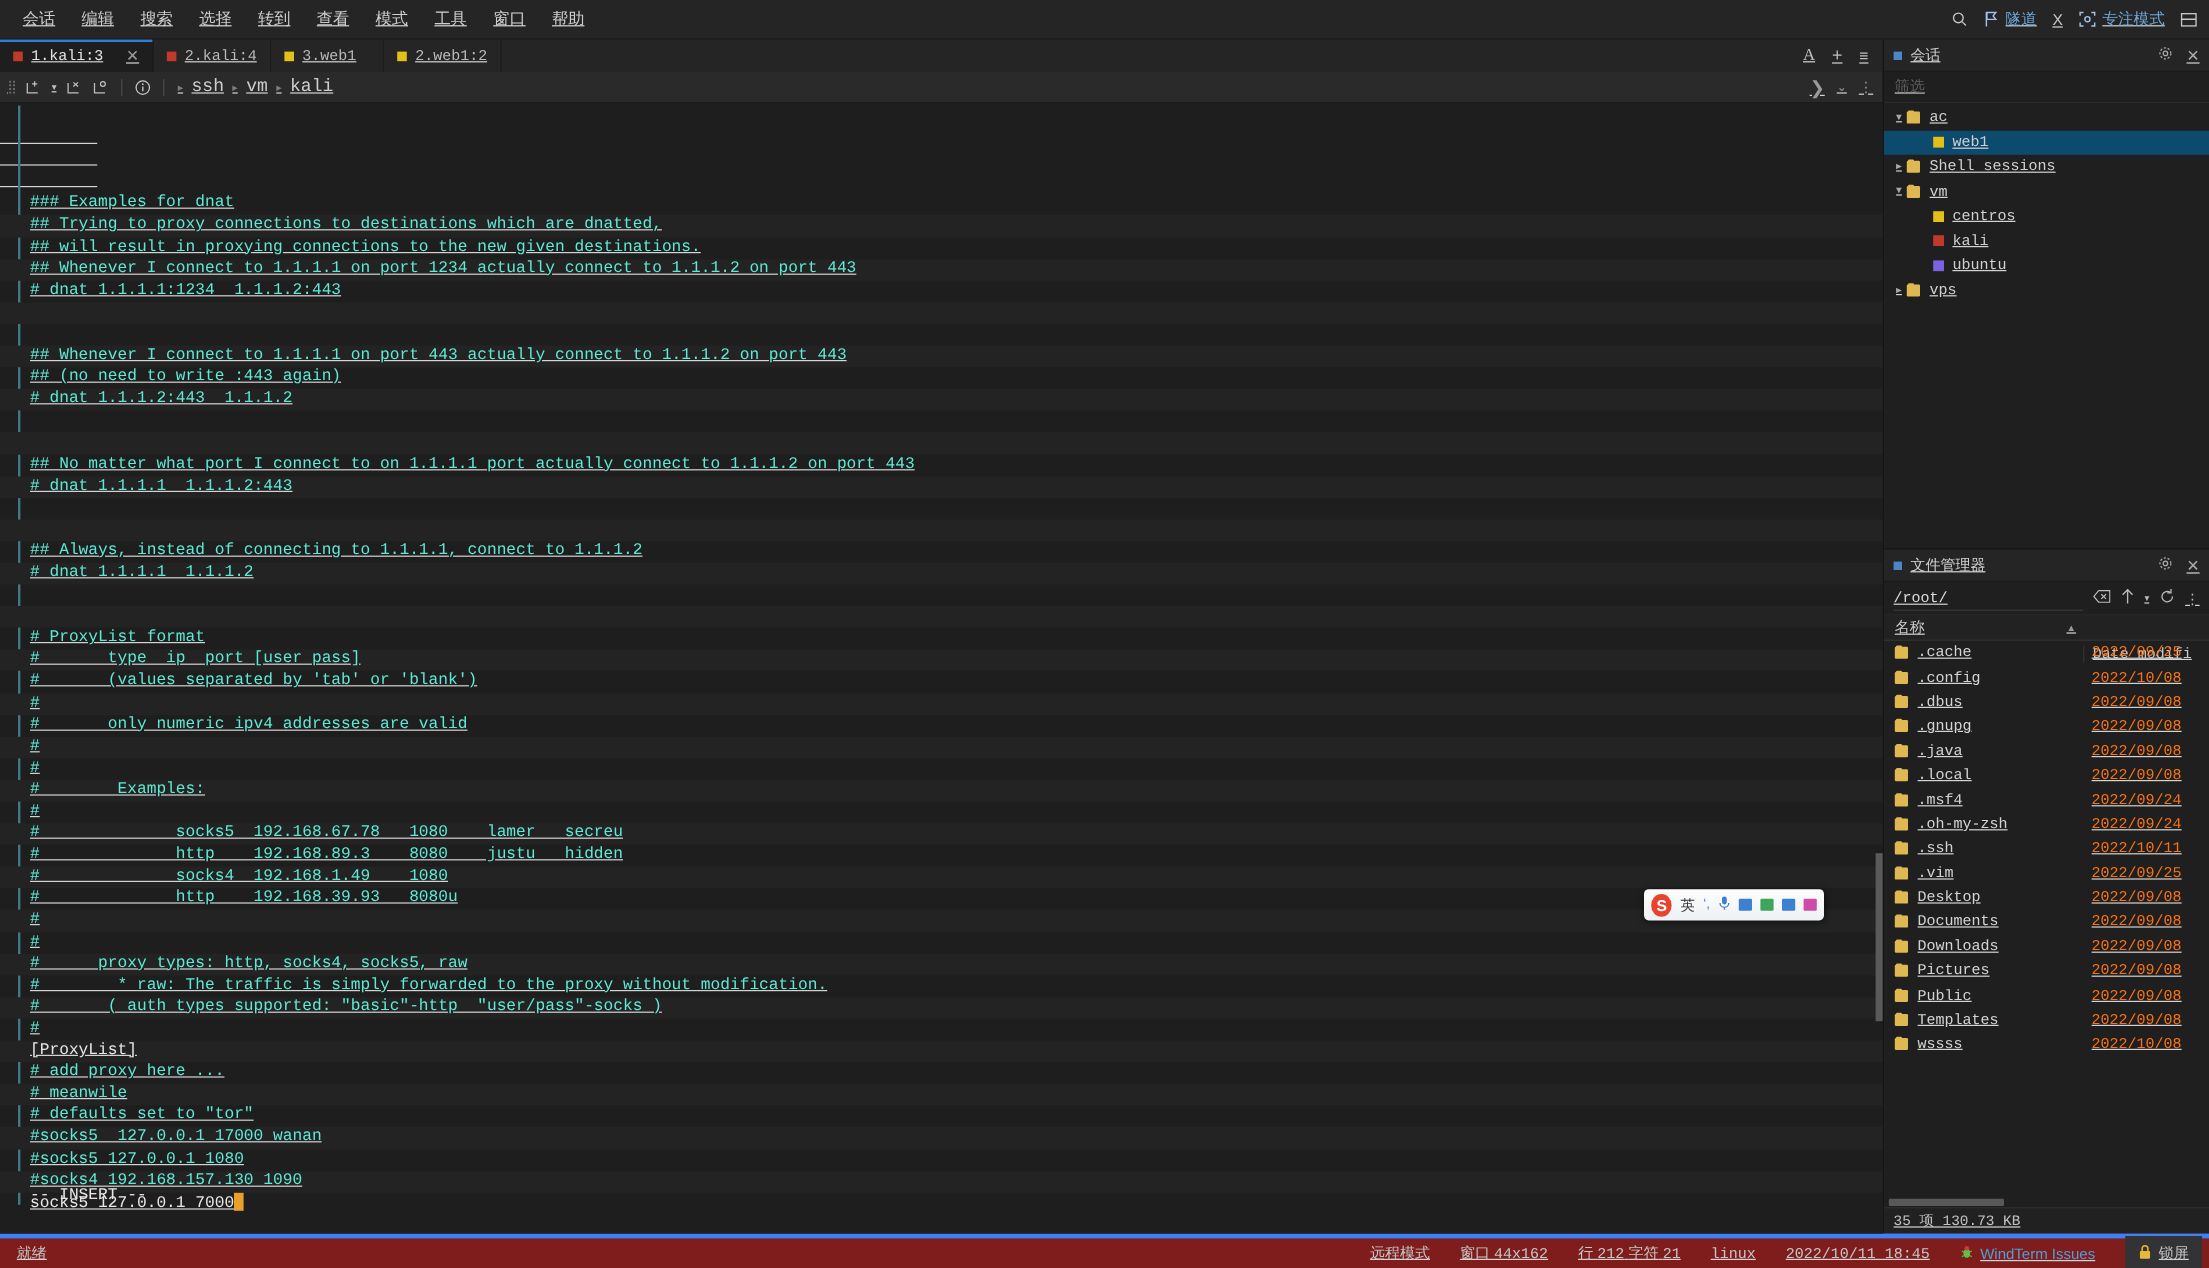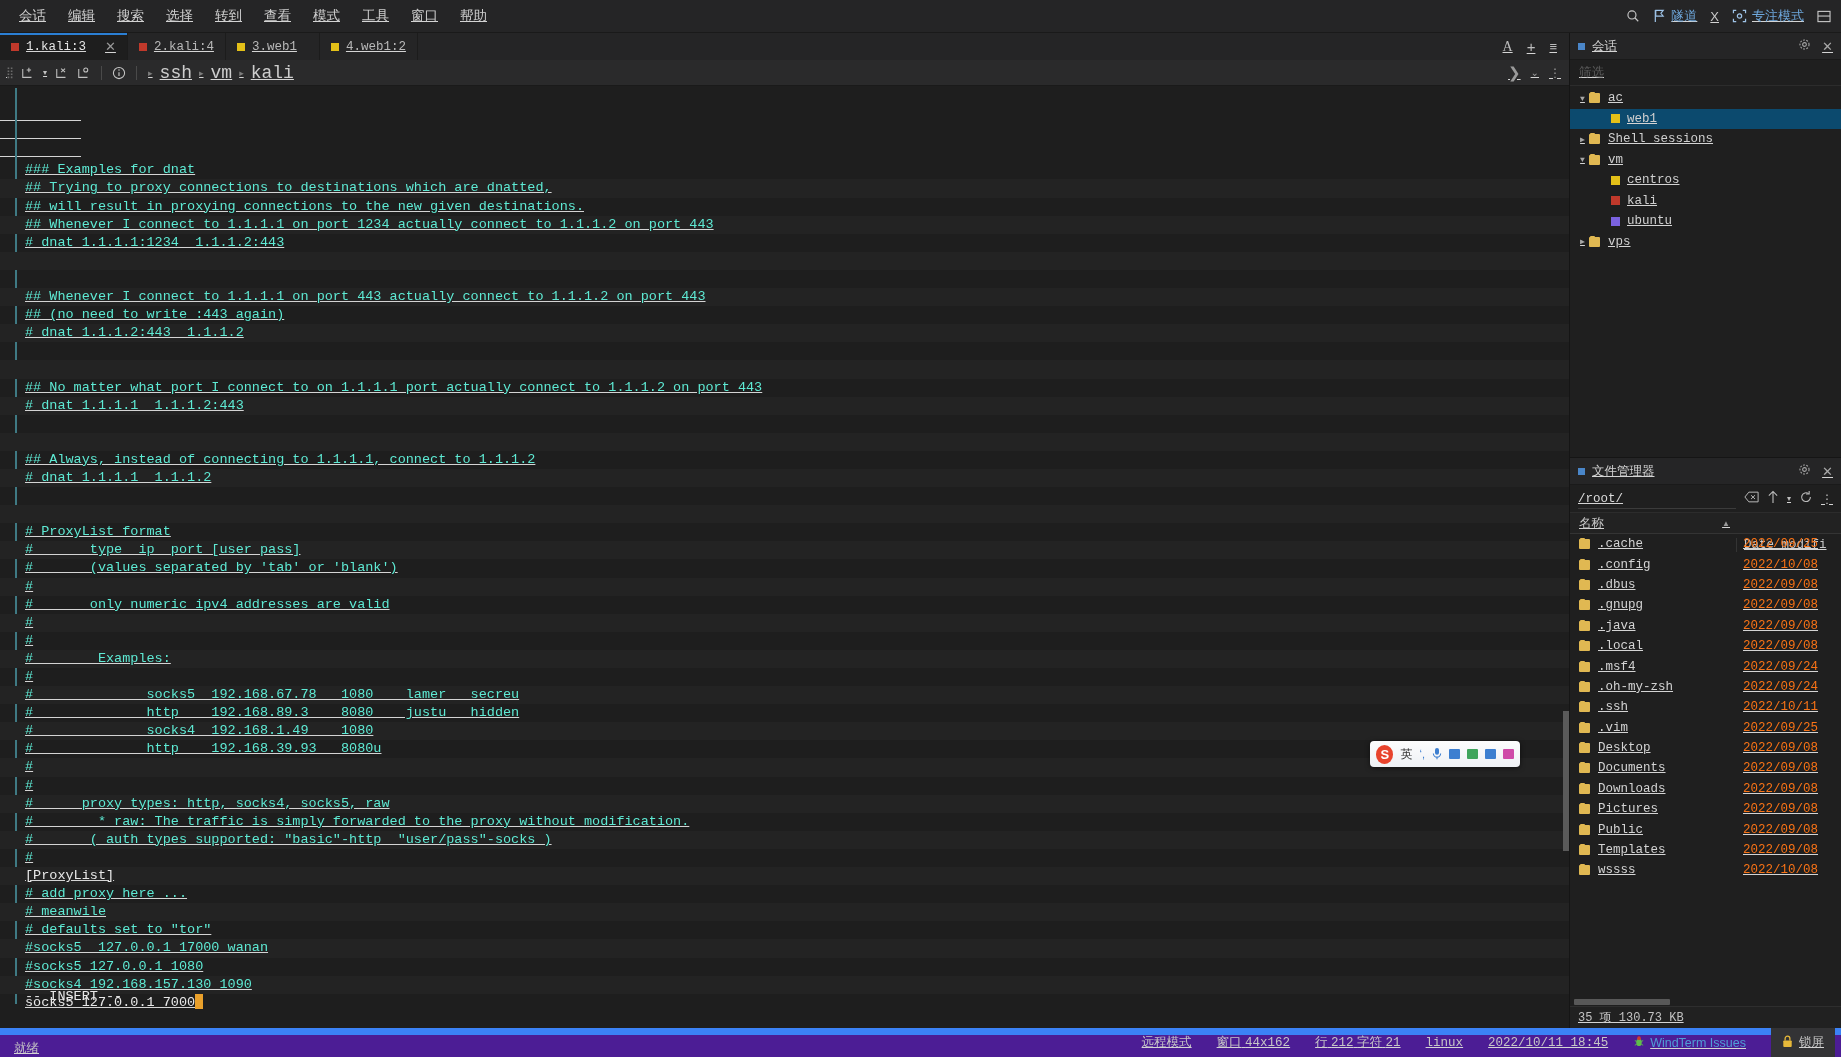--- a/index.html
+++ b/index.html
@@ -49,21 +49,21 @@
   
   .pathbar {
     height: 26px; background:#2a2a2b; display:flex; align-items:center; flex:0 0 26px;
     font-size:12.5px; color:#c6c6c6; border-bottom:1px solid #1a1a1a;
   }
   .pb-grip { color:#6a6a6a; font-size:11px; padding:0 4px 0 6px; letter-spacing:-1px;}
   .pb-icon { padding:0 4px; color:#c0c0c0; font-size:13px; display:flex; align-items:center;}
   .pb-sep { width:1px; height:14px; background:#4a4a4a; margin:0 6px; }
   .crumbs { display:flex; align-items:center; gap:2px; }
   .crumb-arrow { color:#7d7d7d; font-size:9px; padding:0 5px;}
-  .crumb { color:#cecece; font-family:"Liberation Mono", monospace; font-size:18px;}
+  .crumb { color:#cecece; font-family:"Liberation Mono", monospace; font-size:15px;}
   .pathbar-right { margin-left:auto; display:flex; align-items:center; gap:10px; padding-right:8px; color:#b9b9b9;}
 
   
   .term-wrap { flex:1 1 auto; position:relative; background:#1e1e1e; overflow:hidden; display:flex;}
   .term {
     flex:1 1 auto; position:relative;
     font-family:"Liberation Mono", monospace;
     font-size:13.5px; line-height:18.1px;
     padding: 3px 0 0 0;
     overflow:hidden;
@@ -141,22 +141,22 @@
   .ime-logo{width:19px;height:19px;border-radius:50%;background:#e8442d;color:#fff;
             font-size:13px;display:flex;align-items:center;justify-content:center;font-weight:bold;}
   .ime-t{font-size:12px;color:#333;}
   .ime-i{font-size:11px;color:#3d7fd0;}
   .ime-sq{width:12px;height:10px;background:#3d7fd0;border-radius:1px;}
   .ime-sq.p{background:#cf4ba8;}
   .ime-sq.g{background:#3fa45c;}
 
   
   .statusbar {
-    height:29px; flex:0 0 29px; background:#4c1d95; display:flex; align-items:flex-end;
-    font-size:12.5px; color:#c6c6c6; border-top:7px solid #3b82f6;
+    height:29px; flex:0 0 29px; background:#7f1d1d; display:flex; align-items:center;
+    font-size:12.5px; color:#c6c6c6; border-top:4px solid #3b82f6;
   }
   .sb-left { padding-left:14px; }
   .sb-right { margin-left:auto; display:flex; align-items:center; gap:25px; padding-right:6px;}
   .sb-mono { font-family:"Liberation Mono", monospace; }
   .sb-issues { color:#4f9ed6; display:flex; align-items:center; gap:5px;}
   .sb-lock { display:flex; align-items:center; gap:6px; background:#333335; height:29px; padding:0 11px;}
   .lock-ico { color:#e7b93a; font-size:13px; }
 </style>
 </head>
 <body>
@@ -223,21 +223,21 @@
             <div class="tab">
               <span class="tab-dot" style="background: rgb(192, 57, 43);"></span>
               <span style="font-family: &quot;Liberation Mono&quot;, monospace;">2.kali:4</span>
             </div>
             <div class="tab">
               <span class="tab-dot" style="background: rgb(227, 192, 24);"></span>
               <span style="font-family: &quot;Liberation Mono&quot;, monospace;">3.web1</span>
             </div>
             <div class="tab">
               <span class="tab-dot" style="background: rgb(227, 192, 24);"></span>
-              <span style="font-family: &quot;Liberation Mono&quot;, monospace;">4.web1:2</span>
+              <span style="font-family: &quot;Liberation Mono&quot;, monospace;">2.web1:2</span>
             </div>
           </div>
         <div class="tabbar-right">
           <span style="font-size:14px;font-family:'Liberation Serif',serif;">A</span>
           <span style="font-size:15px;">+</span>
           <span style="font-size:13px;">≡</span>
         </div>
       </div>
 
       <div class="pathbar">

